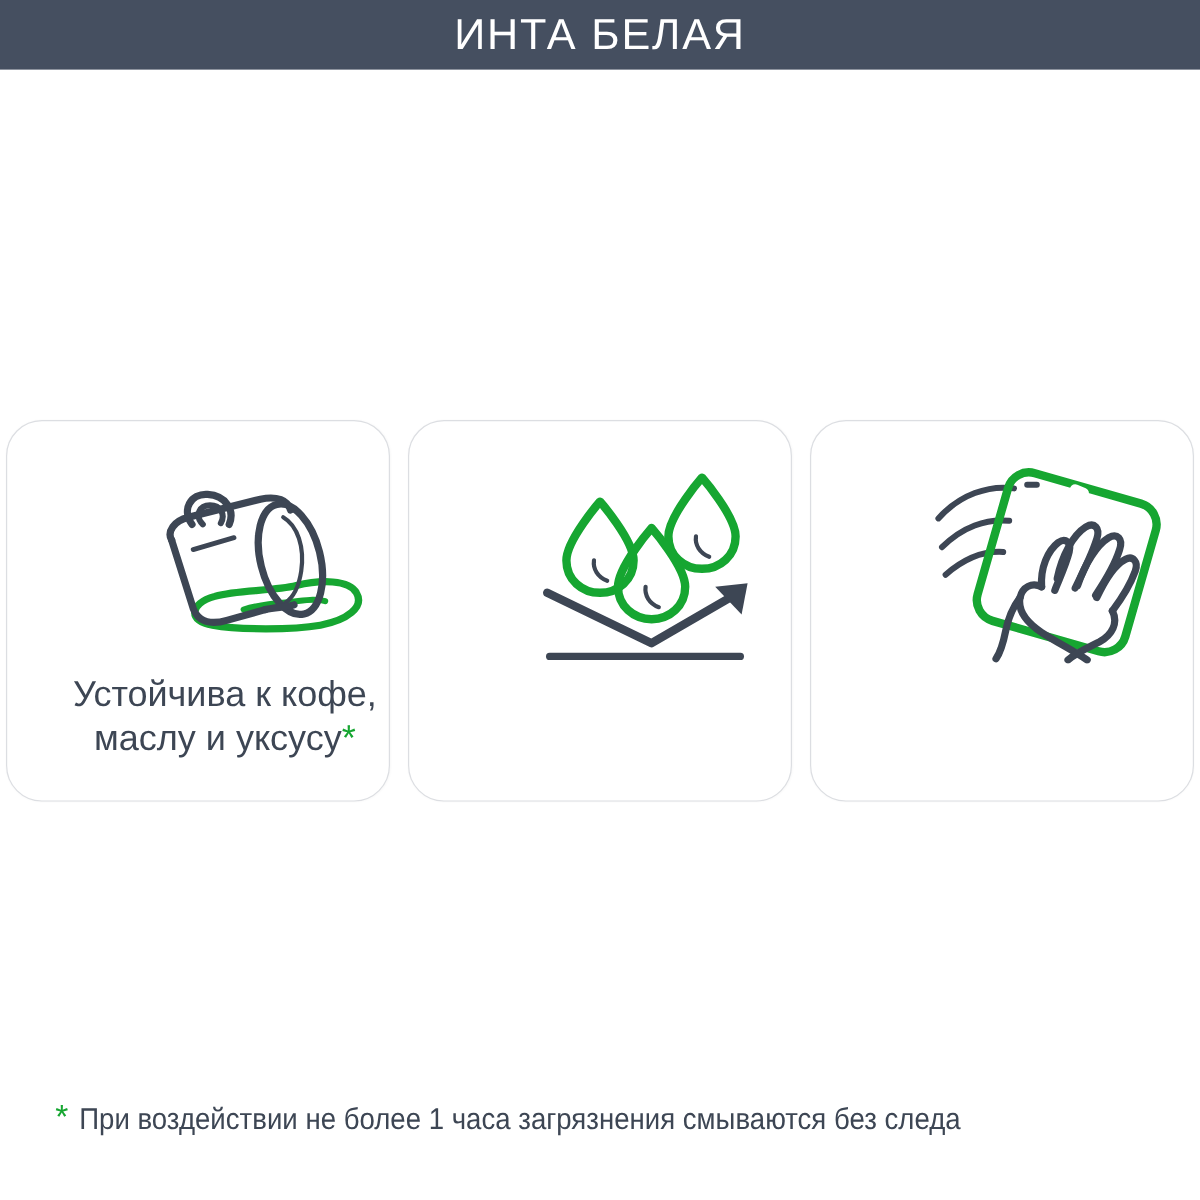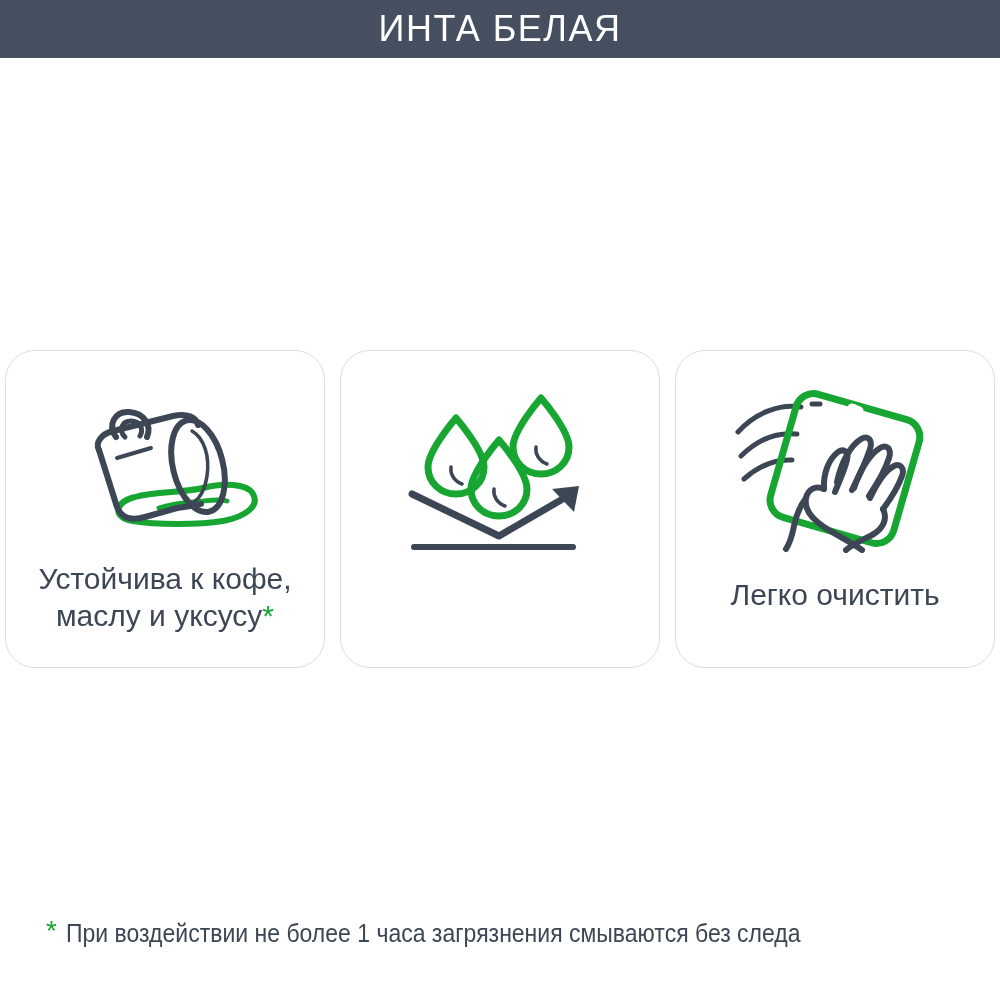--- a/index.html
+++ b/index.html
@@ -54,21 +54,21 @@
   }
   .feature-card {
     width: 320px;
     height: 318px;
     background: #ffffff;
     border: 1px solid #dcdee2;
     border-radius: 30px;
     box-sizing: border-box;
     display: flex;
     flex-direction: column;
-    align-items: center;
+    align-items: flex-end;
     justify-content: flex-start;
     position: relative;
     box-shadow: 0 0 2px rgba(0,0,0,0.03);
   }
   .card-icon {
     margin-top: 34px;
     width: 230px;
     height: 170px;
     display: flex;
     align-items: center;
@@ -204,21 +204,20 @@
         <path d="M126 100 C132 82 142 66 152 60 C159 56 164 61 161 70 C157 83 147 99 141 108" stroke="#3d4654" stroke-width="6" stroke-linecap="round" stroke-linejoin="round" fill="none"></path>
 
         <path d="M142 110 C149 95 158 82 166 78 C172 75 177 80 174 88 C170 99 161 113 155 121" stroke="#3d4654" stroke-width="6" stroke-linecap="round" stroke-linejoin="round" fill="none"></path>
 
         <path d="M96 101 C88 97 80 101 78 110 C76 121 84 131 96 139 C110 148 124 155 134 162" stroke="#3d4654" stroke-width="6" stroke-linecap="round" stroke-linejoin="round" fill="none"></path>
         <path d="M155 121 C160 131 155 141 144 147 C134 152 125 156 118 162" stroke="#3d4654" stroke-width="6" stroke-linecap="round" stroke-linejoin="round" fill="none"></path>
 
         <path d="M78 110 C72 118 68 128 66 138 C64 148 62 155 58 161" stroke="#3d4654" stroke-width="6" stroke-linecap="round" fill="none"></path>
       </svg>
     </div>
-    <div class="card-label"><span>Легко очистить</span><span class="star"></span></div>
   </div>
 
 </div>
 
 <div class="footnote">
   <span class="footnote-star">*</span>
   <span class="footnote-text">При воздействии не более 1 часа загрязнения смываются без следа</span>
 </div>
 
 </body></html>

